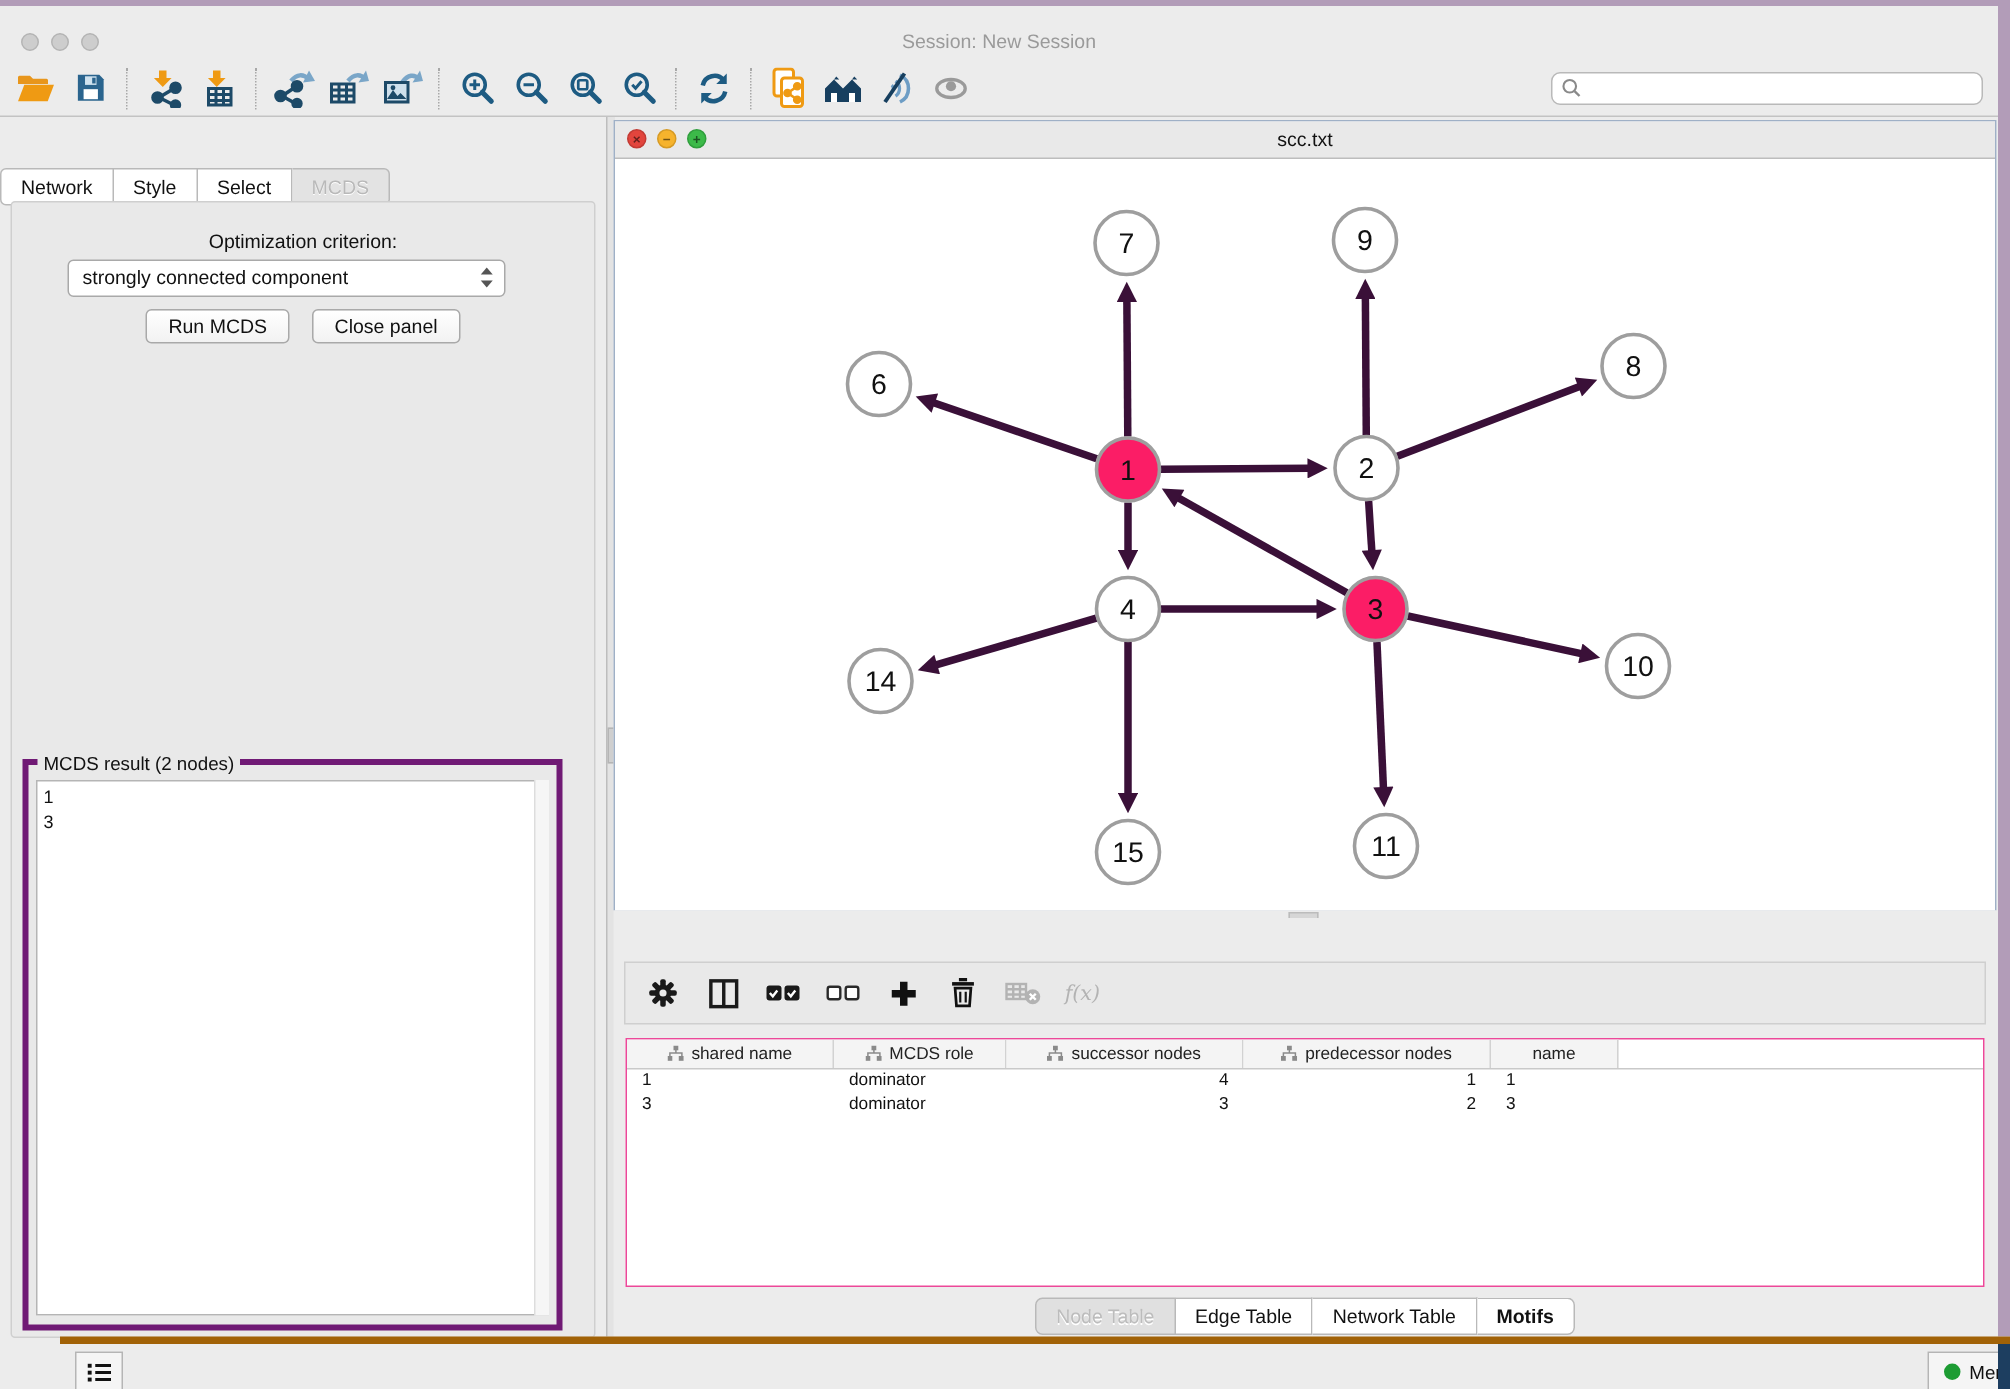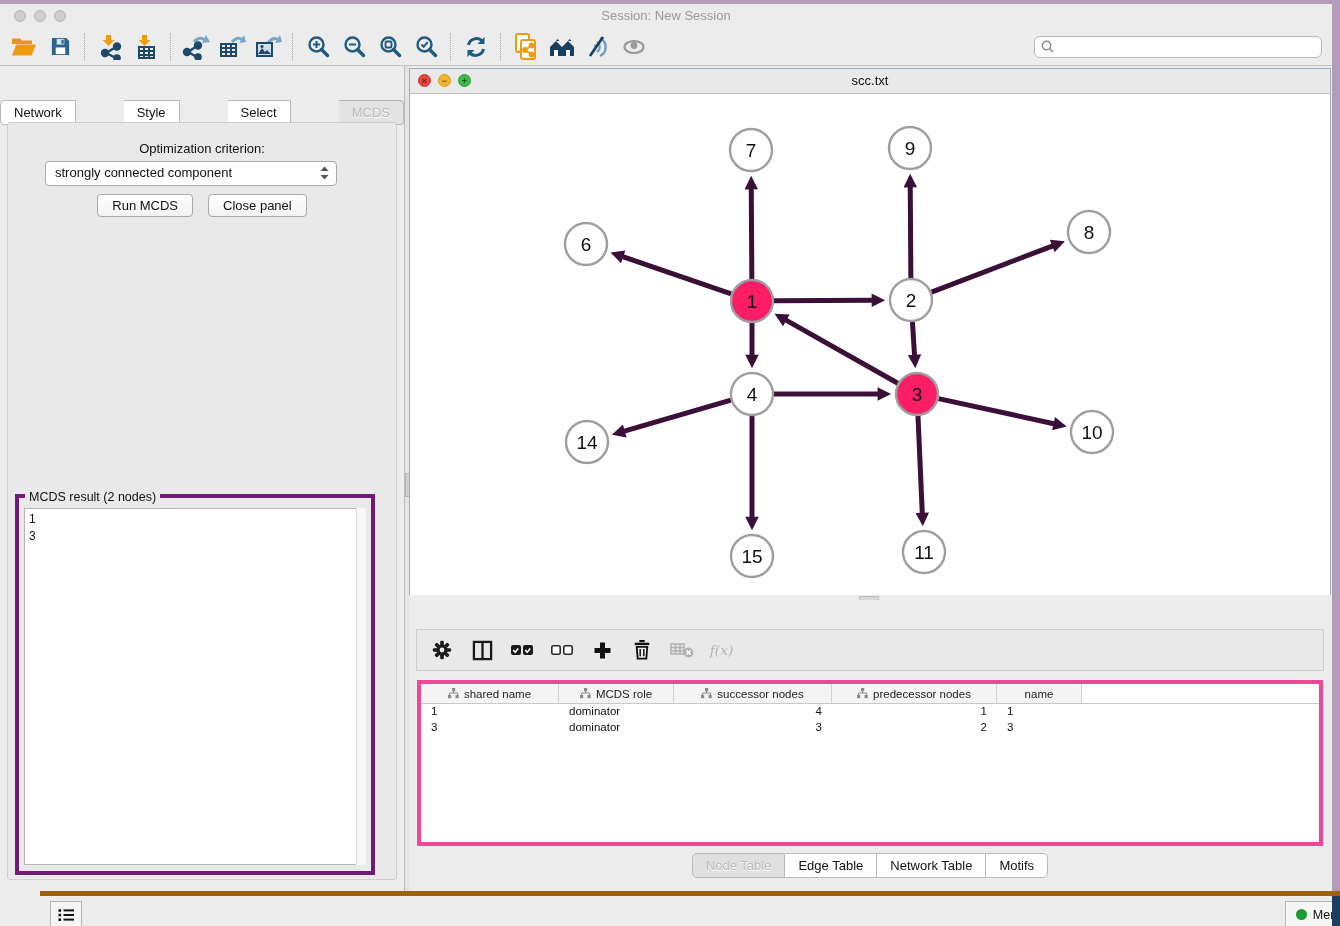--- a/index.html
+++ b/index.html
@@ -6,41 +6,41 @@
   body{width:1340px;height:926px;position:relative;overflow:hidden;
        background:#b29cb8;font-family:"Liberation Sans",sans-serif;
        -webkit-font-smoothing:antialiased;}
   .desktop-sliver{position:absolute;right:0;bottom:0;width:8px;height:30px;background:#1d3e60;}
   .app{position:absolute;top:4px;left:0;width:1332px;height:922px;background:#ececec;}
 
   
   .titlebar{height:24px;position:relative;background:#ececec;}
   .traffic-dots{position:absolute;left:14px;top:6px;display:flex;gap:8px;}
   .dot{width:12px;height:12px;border-radius:50%;background:#cdcdcd;border:1px solid #b4b4b4;box-sizing:border-box;}
-  .win-title{text-align:center;font-size:13px;color:#9a9a9a;line-height:24px;}
+  .win-title{text-align:center;font-size:13px;color:#9a9a9a;line-height:24px;margin-top:12px;}
 
   
   .toolbar{height:37px;display:flex;align-items:center;padding:0 6px;background:#ececec;
            border-bottom:1px solid #c3c3c3;}
   .tbtn{display:flex;align-items:center;justify-content:center;width:36px;height:30px;cursor:default;}
   .tsep{width:1px;height:28px;margin:0 6px;border-left:1px dotted #a8a8a8;}
   .toolbar-search{margin-left:auto;margin-right:4px;position:relative;}
   .toolbar-search input{width:288px;height:22px;border:1px solid #b9b9b9;border-radius:6px;
       background:#fff;padding:0 6px 0 24px;font-size:12px;outline:none;box-sizing:border-box;}
   .toolbar-search svg{position:absolute;left:7px;top:4px;}
 
   
   .content{position:relative;height:826px;}
 
   
   .control-panel{position:absolute;left:0;top:0;width:404px;height:100%;background:#ececec;}
   .cp-header{height:26px;position:relative;}
   .panel-title{position:absolute;left:10px;top:6px;font-size:13px;color:#222;}
   .panel-icons{position:absolute;right:8px;top:6px;display:flex;gap:8px;align-items:center;}
-  .cp-tabs{position:absolute;left:0;top:34px;width:100%;display:flex;justify-content:space-between;}
+  .cp-tabs{position:absolute;left:0;top:34px;width:100%;display:flex;justify-content:flex-start;}
   .cp-tab{font-size:13px;padding:4px 13px;background:#fff;border:1px solid #b9b9b9;border-left:none;
           color:#111;cursor:default;}
   .cp-tab:first-child{border-left:1px solid #b9b9b9;border-radius:4px 0 0 4px;}
   .cp-tab:last-child{border-radius:0 4px 4px 0;}
   .cp-tab.active{background:#e3e3e3;color:#b9b9b9;text-shadow:0 1px 0 #fff;}
   .cp-body{position:absolute;left:7px;right:7px;top:56px;bottom:12px;background:#e9e9e9;
            border:1px solid #cfcfcf;border-radius:3px;}
   .opt-label{text-align:center;font-size:13px;color:#111;margin-top:18px;}
   .criterion{position:absolute;left:37px;right:59px;top:38px;height:23px;background:#fff;
              border:1px solid #a9a9a9;border-radius:4px;font-size:13px;color:#111;
@@ -78,31 +78,31 @@
   
   .h-divider{position:absolute;left:409px;right:1px;top:529px;height:5px;background:#ececec;}
   .h-grip{position:absolute;left:450px;top:1px;width:18px;height:4px;background:#d6d6d6;border:1px solid #bcbcbc;}
 
   
   .table-panel{position:absolute;left:409px;right:1px;top:534px;bottom:0;background:#ececec;}
   .tp-toolbar{position:absolute;left:7px;right:7px;top:29px;height:42px;background:#e9e9e9;
               border:1px solid #cfcfcf;display:flex;align-items:center;padding-left:12px;gap:14px;box-sizing:border-box;}
   .tp-btn{display:flex;align-items:center;justify-content:center;width:26px;height:26px;}
   .node-table{position:absolute;left:8px;right:8px;top:80px;bottom:46px;background:#fff;
-              border:4px solid #ec4899;overflow:hidden;}
+              border:1px solid #ec4899;overflow:hidden;}
   .thead{display:flex;height:19px;border-bottom:1px solid #c9c9c9;}
   .th{background:#f4f4f4;border-right:1px solid #d2d2d2;font-size:11.5px;color:#222;
       display:flex;align-items:center;justify-content:center;gap:5px;box-sizing:border-box;}
   .trow{display:flex;height:16px;font-size:11.5px;color:#111;}
   .td{box-sizing:border-box;padding:1px 10px 0 10px;overflow:hidden;white-space:nowrap;}
   .td.r{text-align:right;}
   .tp-tabs{position:absolute;left:0;bottom:14px;width:100%;display:flex;justify-content:center;}
   .tp-tab{font-size:13px;padding:4px 13px;background:#fff;border:1px solid #b9b9b9;border-left:none;color:#111;}
   .tp-tab:first-child{border-left:1px solid #b9b9b9;border-radius:5px 0 0 5px;}
-  .tp-tab:last-child{border-radius:0 5px 5px 0;}
+  .tp-tab:last-child{border-radius:0 5px 5px 0;font-weight:bold;}
   .tp-tab.active{background:#e0e0e0;color:#bcbcbc;text-shadow:0 1px 0 #fff;}
 
   
   .statusbar{position:absolute;left:0;bottom:0;width:100%;height:35px;background:#ececec;
              border-top:5px solid #a16207;box-sizing:border-box;margin-left:40px;}
   .status-left-btn{position:absolute;left:10px;top:5px;width:30px;height:25px;background:#f5f5f5;
                    border:1px solid #b5b5b5;display:flex;align-items:center;justify-content:center;}
   .memory-btn{position:absolute;right:3px;top:5px;height:25px;background:#f5f5f5;border:1px solid #b5b5b5;
               display:flex;align-items:center;gap:6px;padding:0 10px;font-size:12.5px;color:#111;}
   .mem-dot{width:11px;height:11px;border-radius:50%;background:#1d9c33;}

